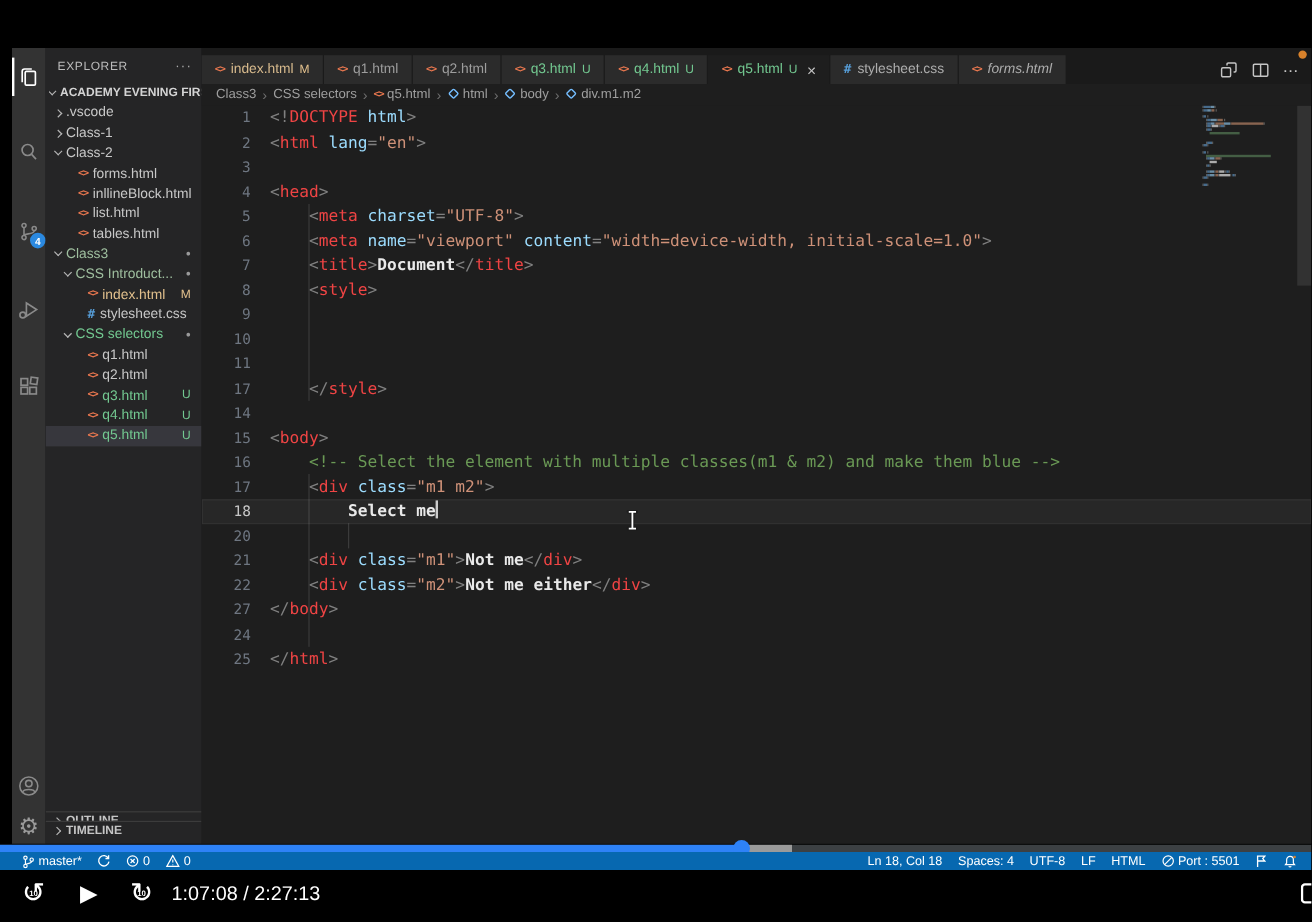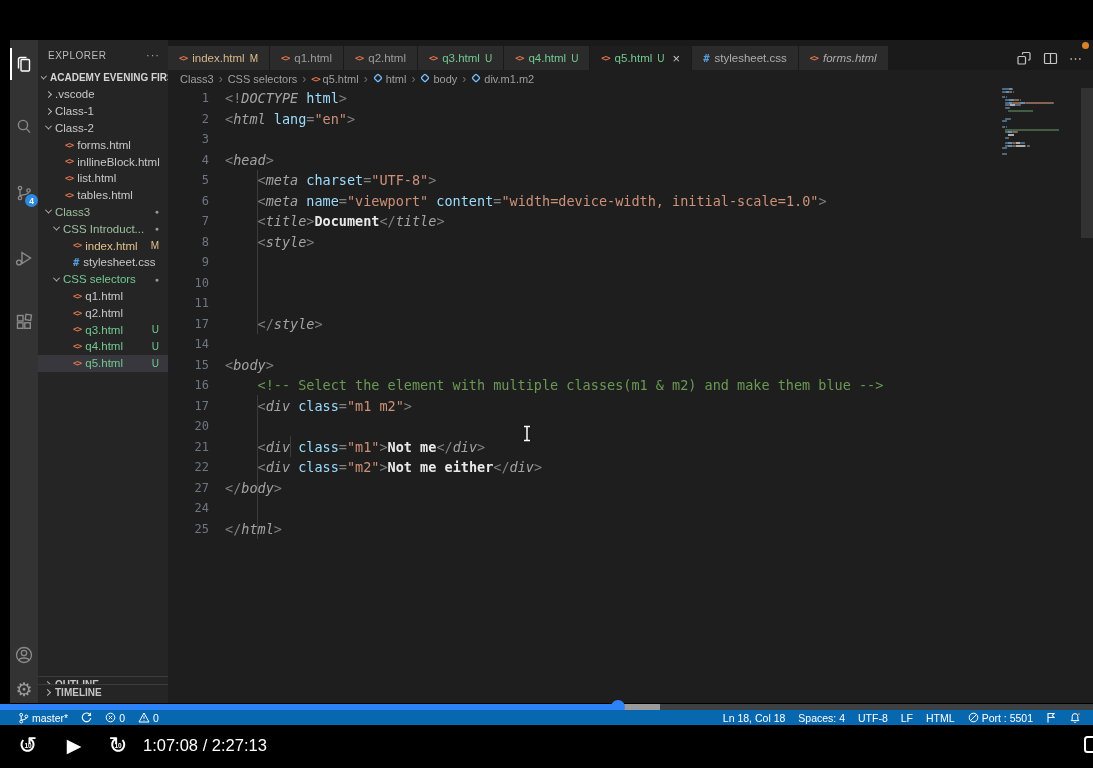--- a/index.html
+++ b/index.html
@@ -63,21 +63,21 @@
   .bc-sep{color:#6e6e6e;font-size:12px;}
 
   
   .codearea{position:absolute;top:48px;bottom:0;left:0;right:0;font-family:"DejaVu Sans Mono",monospace;font-size:13.5px;overflow:hidden;cursor:text;}
   .guide{position:absolute;width:1px;background:#3b3b3b;}
   .line{height:20.5px;line-height:20.5px;white-space:pre;padding-left:57px;position:relative;}
   .ln{position:absolute;left:0;top:0;width:41px;text-align:right;color:#6e7681;font-size:12px;}
   .cur{background:rgba(255,255,255,.045);box-shadow:inset 0 0 0 1px rgba(255,255,255,.06);}
   .cur .ln{color:#c6c6c6;}
   .tk-p{color:#808080;}
-  .tk-tag{color:#a3a3a3;font-style:italic;}
+  .tk-tag{color:#ef4444;}
   .tk-attr{color:#9cdcfe;}
   .tk-str{color:#ce9178;}
   .tk-txt{color:#e9e9e9;font-weight:600;}
   .tk-com{color:#6a9955;}
   .caret{display:inline-block;width:1.5px;height:15px;background:#cccccc;vertical-align:-2px;}
 
   .minimap{position:absolute;top:0;right:13px;width:78px;height:75px;}
   .mm-line{position:absolute;left:0;right:0;height:2px;}
   .mm{position:absolute;top:0;height:2px;opacity:.8;}
   .mm.tk-p{background:#6a6a6a;} .mm.tk-tag{background:#517ea6;} .mm.tk-attr{background:#7da9c7;}
@@ -379,20 +379,21 @@
             <div class="line"><span class="ln">7</span><span class="tk-w">    </span><span class="tk-p">&lt;</span><span class="tk-tag">title</span><span class="tk-p">&gt;</span><span class="tk-txt">Document</span><span class="tk-p">&lt;/</span><span class="tk-tag">title</span><span class="tk-p">&gt;</span></div>
             <div class="line"><span class="ln">8</span><span class="tk-w">    </span><span class="tk-p">&lt;</span><span class="tk-tag">style</span><span class="tk-p">&gt;</span></div>
             <div class="line"><span class="ln">9</span><span class="tk-w">        </span></div>
             <div class="line"><span class="ln">10</span></div>
             <div class="line"><span class="ln">11</span></div>
             <div class="line"><span class="ln">17</span><span class="tk-w">    </span><span class="tk-p">&lt;/</span><span class="tk-tag">style</span><span class="tk-p">&gt;</span></div>
             <div class="line"><span class="ln">14</span></div>
             <div class="line"><span class="ln">15</span><span class="tk-p">&lt;</span><span class="tk-tag">body</span><span class="tk-p">&gt;</span></div>
             <div class="line"><span class="ln">16</span><span class="tk-w">    </span><span class="tk-com">&lt;!-- Select the element with multiple classes(m1 &amp; m2) and make them blue --&gt;</span></div>
             <div class="line"><span class="ln">17</span><span class="tk-w">    </span><span class="tk-p">&lt;</span><span class="tk-tag">div </span><span class="tk-attr">class</span><span class="tk-p">=</span><span class="tk-str">"m1 m2"</span><span class="tk-p">&gt;</span></div>
+            <div class="line cur"><span class="ln">18</span><span class="tk-w">        </span><span class="tk-txt">Select me</span><span class="caret"></span></div>
             <div class="line"><span class="ln">20</span></div>
             <div class="line"><span class="ln">21</span><span class="tk-w">    </span><span class="tk-p">&lt;</span><span class="tk-tag">div </span><span class="tk-attr">class</span><span class="tk-p">=</span><span class="tk-str">"m1"</span><span class="tk-p">&gt;</span><span class="tk-txt">Not me</span><span class="tk-p">&lt;/</span><span class="tk-tag">div</span><span class="tk-p">&gt;</span></div>
             <div class="line"><span class="ln">22</span><span class="tk-w">    </span><span class="tk-p">&lt;</span><span class="tk-tag">div </span><span class="tk-attr">class</span><span class="tk-p">=</span><span class="tk-str">"m2"</span><span class="tk-p">&gt;</span><span class="tk-txt">Not me either</span><span class="tk-p">&lt;/</span><span class="tk-tag">div</span><span class="tk-p">&gt;</span></div>
             <div class="line"><span class="ln">27</span><span class="tk-p">&lt;/</span><span class="tk-tag">body</span><span class="tk-p">&gt;</span></div>
             <div class="line"><span class="ln">24</span></div>
             <div class="line"><span class="ln">25</span><span class="tk-p">&lt;/</span><span class="tk-tag">html</span><span class="tk-p">&gt;</span></div>
           </div>
         <div class="minimap">
             <div class="mm-line" style="top: 0px;">
               <i class="mm tk-p" style="left: 0px; width: 1.4px;"></i>

